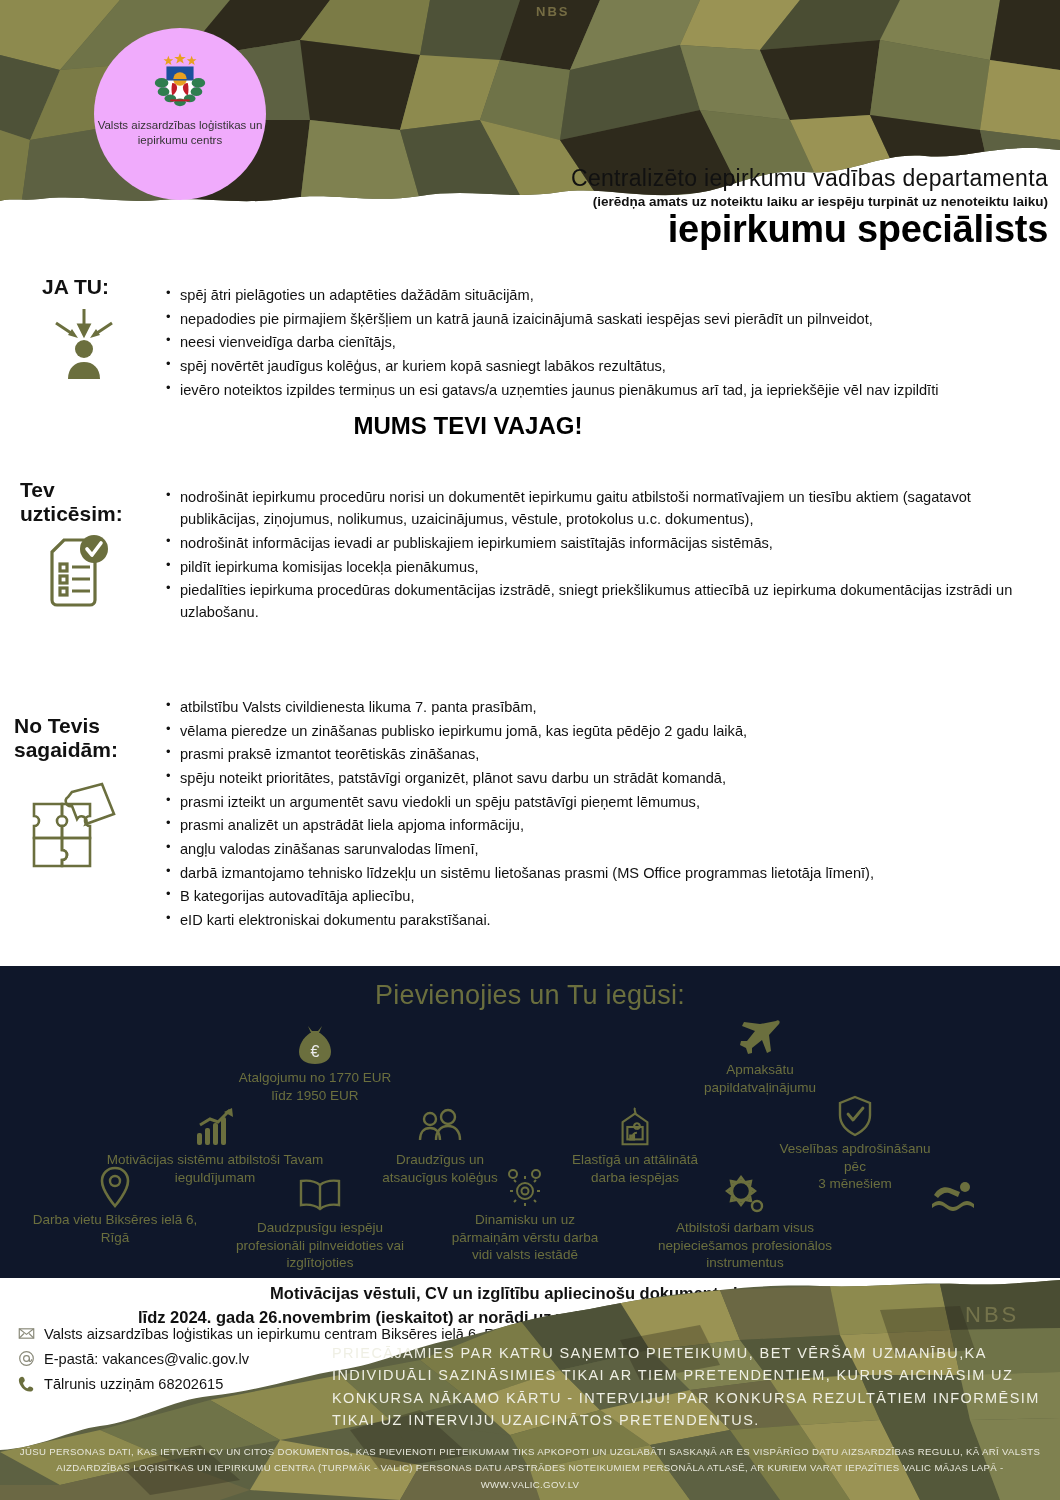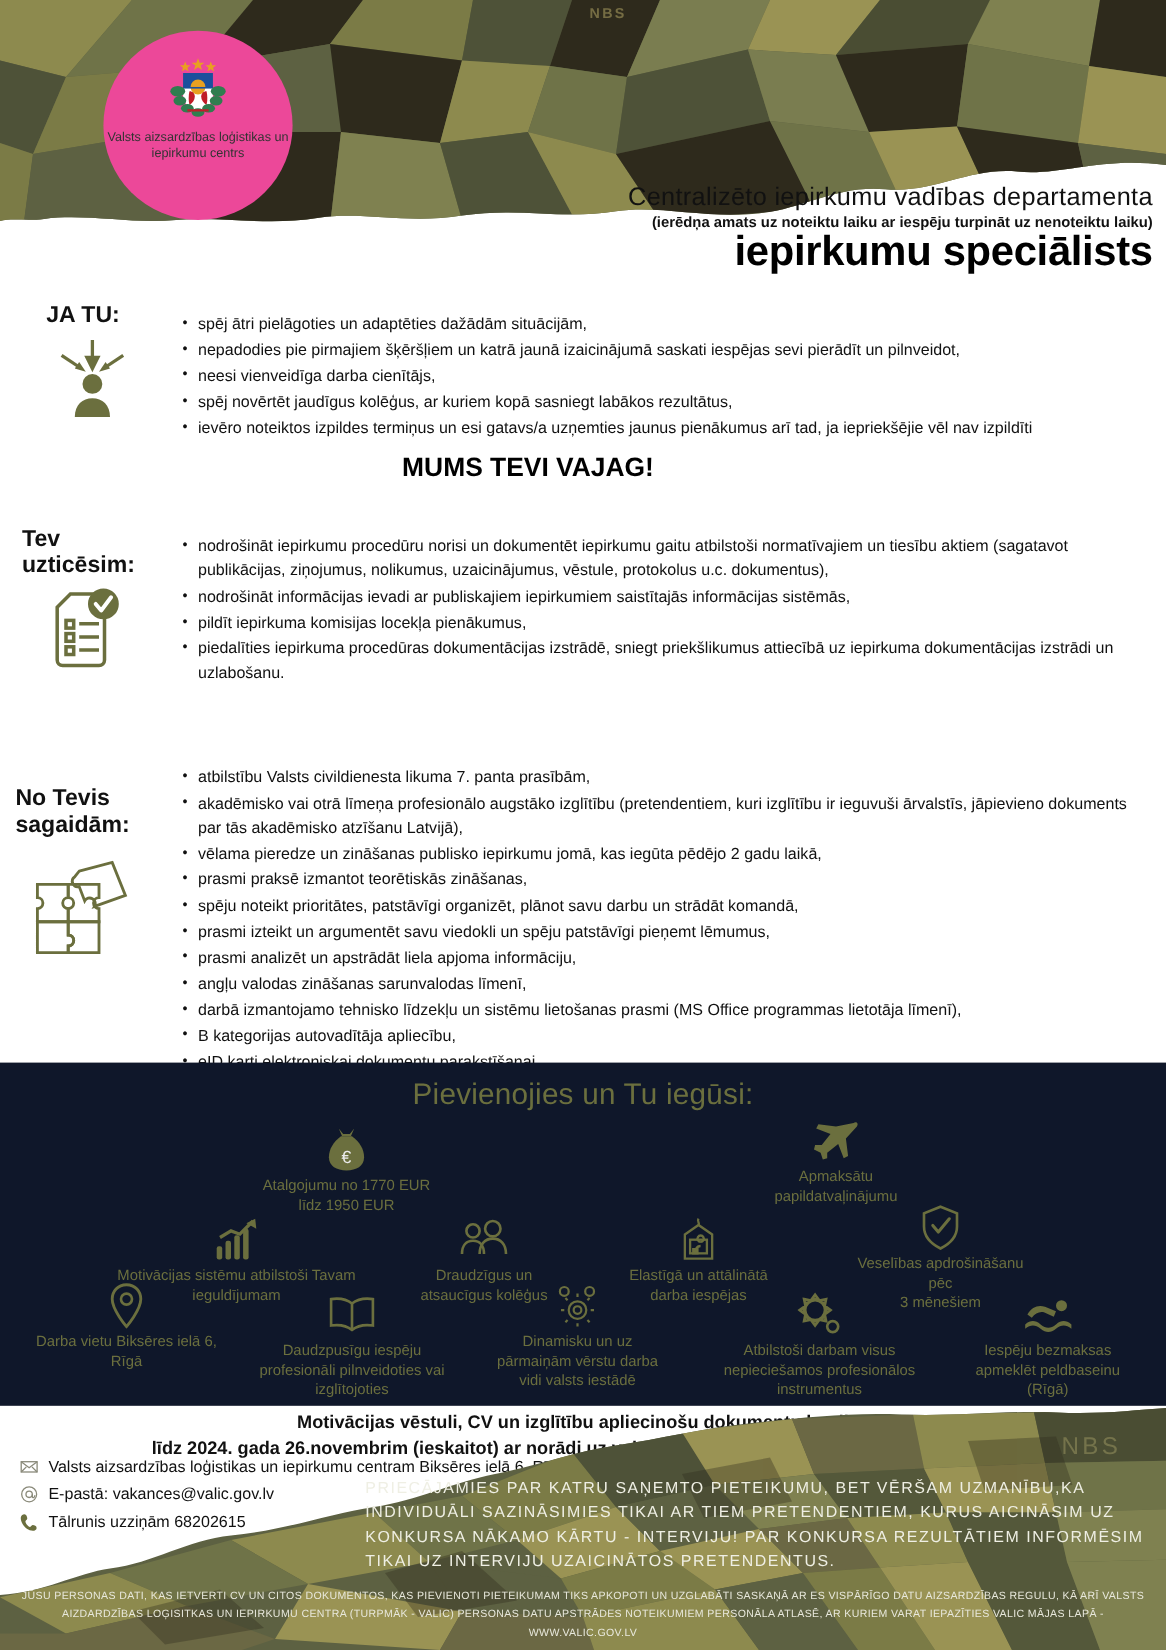--- a/index.html
+++ b/index.html
@@ -22,21 +22,21 @@
   }
   #header-camo { position: absolute; left: 0; top: 0; }
   #nbs-mark {
     position: absolute; left: 536px; top: 4px;
     font-size: 13px; letter-spacing: 2px; font-weight: bold;
     color: #9b9058; opacity: .65;
   }
   #logo-circle {
     position: absolute; left: 94px; top: 28px;
     width: 172px; height: 172px; border-radius: 50%;
-    background: #ec4899;
+    background: #f0abfc;
     display: flex; flex-direction: column;
     align-items: center; justify-content: flex-start;
     padding-top: 22px; box-sizing: border-box;
   }
   #logo-circle .crest { width: 62px; height: 62px; }
   #logo-circle .logo-text {
     margin-top: 6px; text-align: center;
     font-size: 11.5px; line-height: 1.32; color: #333;
     font-family: "Liberation Sans", sans-serif;
   }
@@ -70,21 +70,21 @@
     position: relative; padding-left: 14px;
     font-size: 14.6px; line-height: 1.52; color: #111;
     margin-bottom: 1.5px;
   }
   .bullets li::before {
     content: "\2022"; position: absolute; left: 0; top: -1px;
     font-size: 13px; color: #111;
   }
 
   #mums-tevi-vajag {
-    position: absolute; left: 12px; top: 412px; width: 936px;
+    position: absolute; left: 0; top: 412px; width: 936px;
     text-align: center; font-size: 24px; font-weight: bold; color: #000;
   }
 
   
   #benefits {
     position: absolute; left: 0; top: 966px;
     width: 1060px; height: 312px;
     background: #0f172a;
   }
   #benefits-title {
@@ -282,21 +282,20 @@
     <g fill="none" stroke="#6b6f3e" stroke-width="2.6">
       <path d="M6,22 H34 V34 a5,5 0 0 1 0,10 V56 H6 V44 a5,5 0 0 0 0,-10 Z"></path>
       <path d="M34,22 H62 V34 a5,5 0 0 0 0,10 V56 H34 V44 a5,5 0 0 1 0,-10 Z"></path>
       <path d="M6,56 H34 V68 a5,5 0 0 1 0,10 V84 H6 Z"></path>
       <path d="M34,56 H62 V84 H34 V78 a5,5 0 0 0 0,-10 Z"></path>
       <path d="M44,10 L74,2 L86,32 L58,42 a5,5 0 0 0 -9,-5 L44,24 a5,5 0 0 1 -4,-9 Z"></path>
     </g>
   </svg>
   <ul class="bullets" style="left:150px; top:680px; width:860px;">
     <li>atbilstību Valsts civildienesta likuma 7. panta prasībām,</li>
-    <li>akadēmisko vai otrā līmeņa profesionālo augstāko izglītību (pretendentiem, kuri izglītību ir ieguvuši ārvalstīs, jāpievieno dokuments par tās akadēmisko atzīšanu Latvijā),</li>
     <li>vēlama pieredze un zināšanas publisko iepirkumu jomā, kas iegūta pēdējo 2 gadu laikā,</li>
     <li>prasmi praksē izmantot teorētiskās zināšanas,</li>
     <li>spēju noteikt prioritātes, patstāvīgi organizēt, plānot savu darbu un strādāt komandā,</li>
     <li>prasmi izteikt un argumentēt savu viedokli un spēju patstāvīgi pieņemt lēmumus,</li>
     <li>prasmi analizēt un apstrādāt liela apjoma informāciju,</li>
     <li>angļu valodas zināšanas sarunvalodas līmenī,</li>
     <li>darbā izmantojamo tehnisko līdzekļu un sistēmu lietošanas prasmi (MS Office programmas lietotāja līmenī),</li>
     <li>B kategorijas autovadītāja apliecību,</li>
     <li>eID karti elektroniskai dokumentu parakstīšanai.</li>
   </ul>
@@ -425,23 +424,20 @@
   </div>
 
   <div class="benefit" style="left:855px; top:208px; width:195px;">
     <svg class="b-icon" width="46" height="32" viewBox="0 0 46 32">
       <g fill="#6b6f3e">
         <circle cx="35" cy="8" r="5"></circle>
         <path d="M4,16 c4,-7 10,-9 16,-7 l10,4 l-2,5 l-9,-4 c-4,-1 -8,1 -11,5 z"></path>
         <path d="M2,25 c5,-4 9,-4 14,0 c5,4 9,4 14,0 c5,-4 9,-4 14,0 l0,4 c-5,-4 -9,-4 -14,0 c-5,4 -9,4 -14,0 c-5,-4 -9,-4 -14,0 z"></path>
       </g>
     </svg>
-    <span class="b-label" style="white-space:pre-line;">Iespēju bezmaksas
-apmeklēt  peldbaseinu
-(Rīgā)</span>
   </div>
 </div>
 
 <div id="apply">
   <div class="ap-line">Motivācijas vēstuli, CV un izglītību apliecinošu dokumentu kopijas</div>
   <div class="ap-line">līdz 2024. gada 26.novembrim (ieskaitot) ar norādi uz vakanto amatu sūtīt sadaļā “PIETEIKTIES” vai:</div>
 </div>
 
 <div id="contacts">
   <div class="contact-row">

